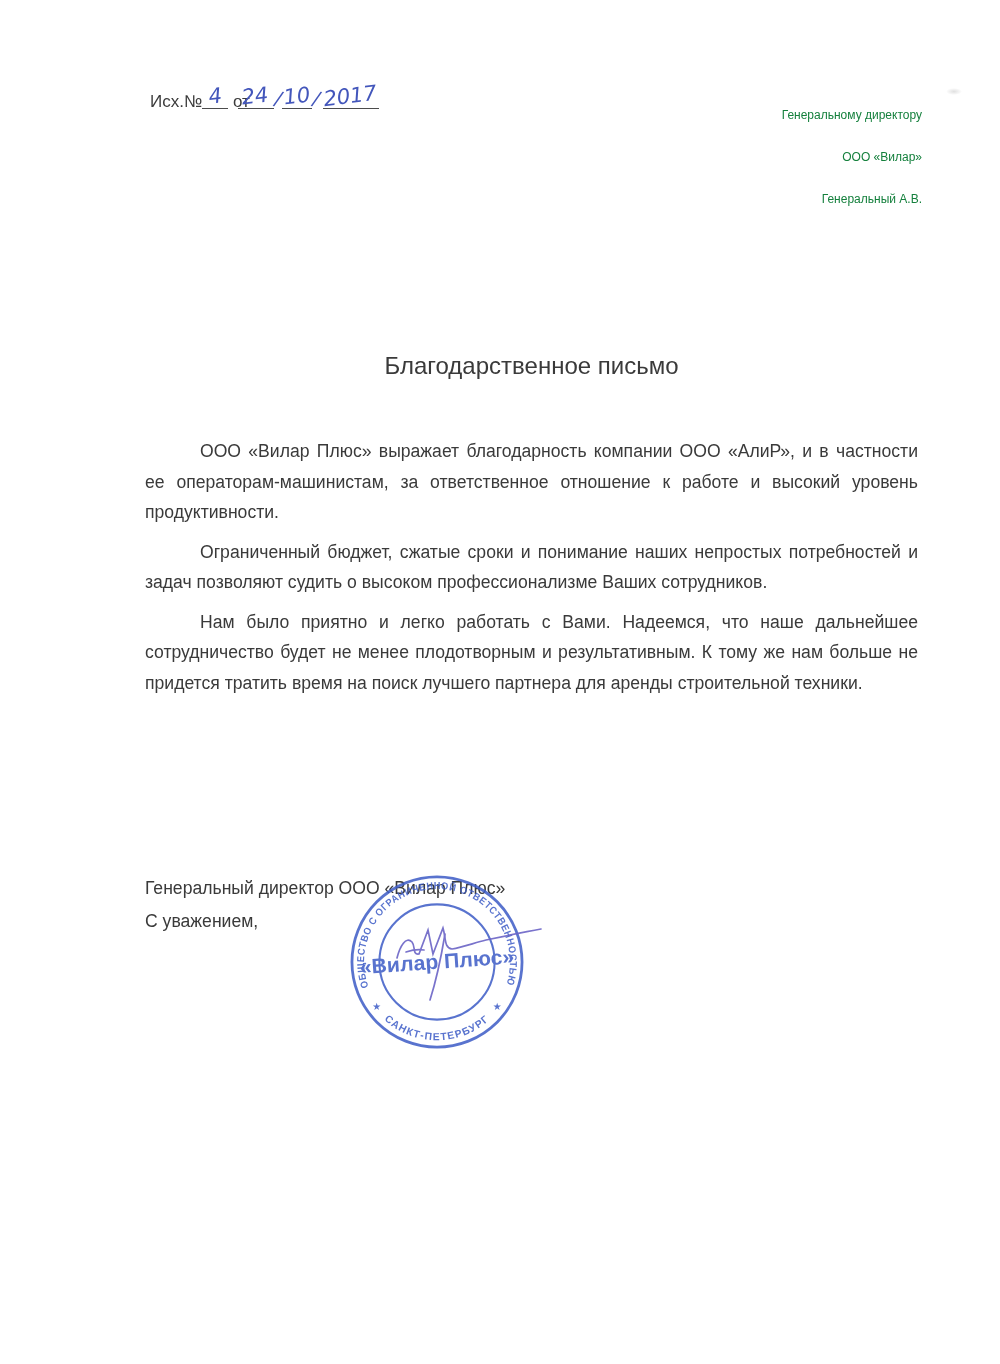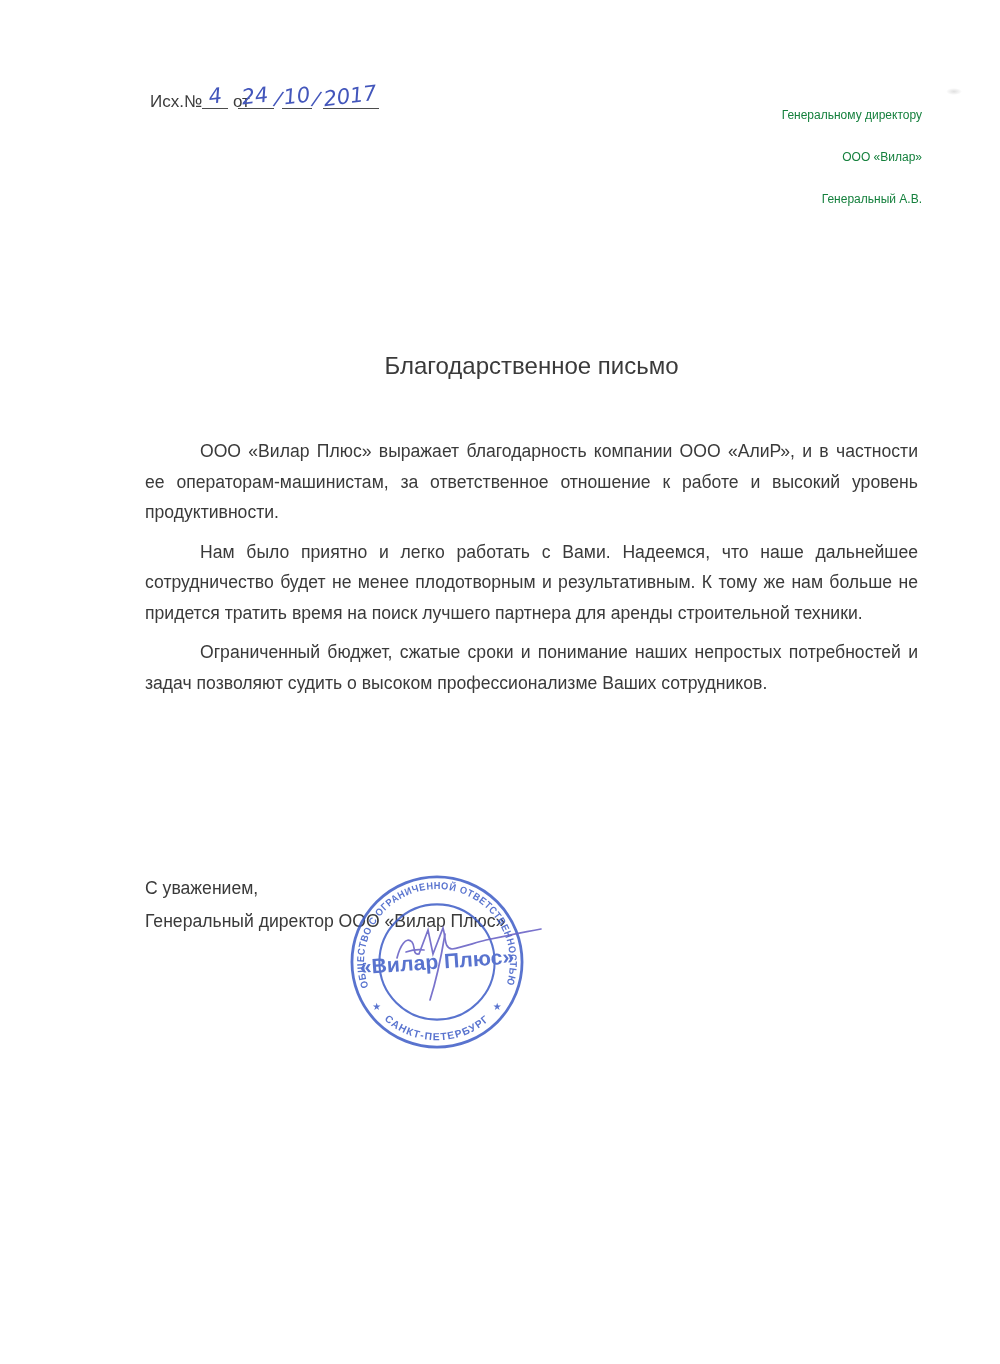--- a/index.html
+++ b/index.html
@@ -49,27 +49,27 @@
   <div class="recipient">
     <div>Генеральному директору</div>
     <div>ООО «Вилар»</div>
     <div>Генеральный А.В.</div>
   </div>
 
   <div class="title">Благодарственное письмо</div>
 
   <div class="body">
     <p>ООО «Вилар Плюс» выражает благодарность компании ООО «АлиР», и в частности ее операторам-машинистам, за ответственное отношение к работе и высокий уровень продуктивности.</p>
+    <p>Ограниченный бюджет, сжатые сроки и понимание наших непростых потребностей и задач позволяют судить о высоком профессионализме Ваших сотрудников.</p>
     <p>Нам было приятно и легко работать с Вами. Надеемся, что наше дальнейшее сотрудничество будет не менее плодотворным и результативным. К тому же нам больше не придется тратить время на поиск лучшего партнера для аренды строительной техники.</p>
-    <p>Ограниченный бюджет, сжатые сроки и понимание наших непростых потребностей и задач позволяют судить о высоком профессионализме Ваших сотрудников.</p>
   </div>
 
   <div class="closing">
+    <div>Генеральный директор ООО «Вилар Плюс»</div>
     <div>С уважением,</div>
-    <div>Генеральный директор ООО «Вилар Плюс»</div>
   </div>
 
   <div class="stamp">
     <svg viewBox="0 0 200 200" width="180" height="180">
       <g opacity="0.86">
         <circle cx="100" cy="100" r="94.5" fill="none" stroke="#3e5dc7" stroke-width="3.1"></circle>
         <circle cx="100" cy="100" r="64" fill="none" stroke="#3e5dc7" stroke-width="2.3"></circle>
         <defs>
           <path id="arcTop" d="M 23.9 127.7 A 81 81 0 1 1 176.1 127.7"></path>
           <path id="arcBottom" d="M 41.8 164.6 A 87 87 0 0 0 158.2 164.6"></path>

